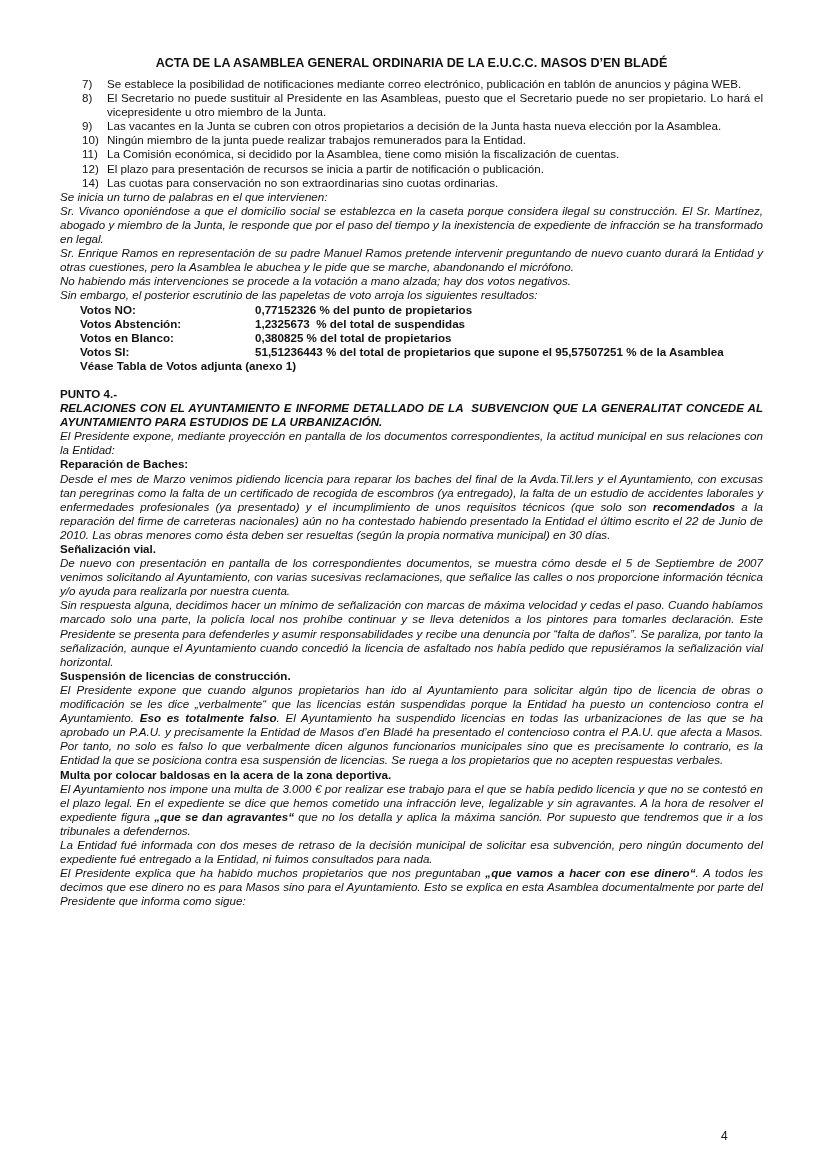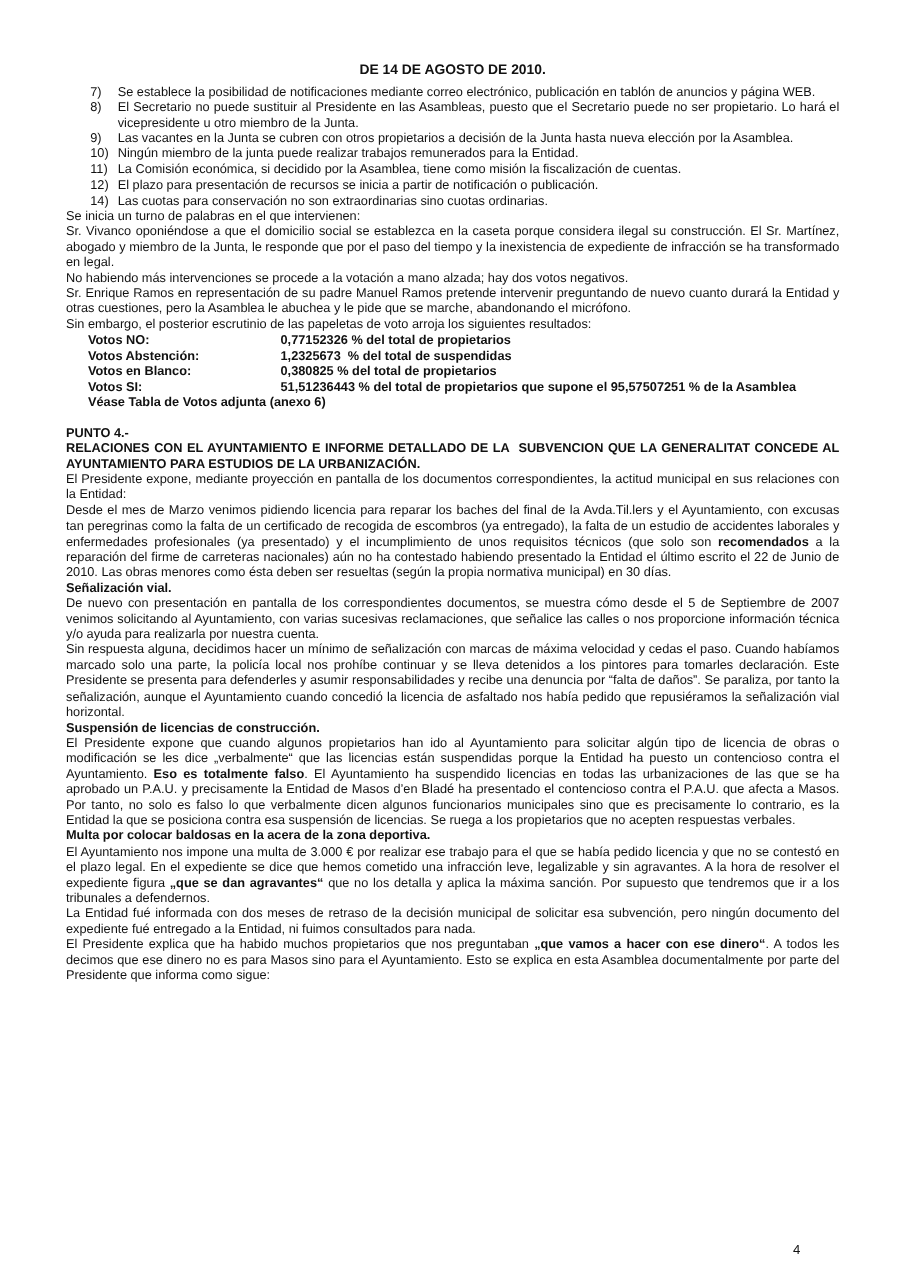--- a/index.html
+++ b/index.html
@@ -6,81 +6,82 @@
   body { width: 820px; height: 1160px; position: relative; overflow: hidden; }
   .page {
     position: absolute; left: 60px; top: 56px; width: 703px;
     font-family: "Liberation Sans", sans-serif; font-size: 11.6px; line-height: 14.1px; color: #111;
     font-stretch: condensed;
   }
   .title {
     text-align: center; font-weight: bold; font-size: 12.6px; line-height: 15px; margin-bottom: 6px;
     letter-spacing: 0;
   }
-  .j { text-align: justify; }
+  .j { text-align: justify; font-style: italic; }
   .list { margin: 0; padding: 0; list-style: none; }
   .list li { position: relative; padding-left: 47px; text-align: justify; }
   .list li .num { position: absolute; left: 22px; top: 0; }
   .votes { padding-left: 20px; font-weight: bold; }
   .vrow { display: flex; }
   .vlabel { width: 175px; flex: none; }
   .gap { height: 14px; }
   .b { font-weight: bold; }
   .pageno { position: absolute; left: 721px; top: 1129px; font-family: "Liberation Sans", sans-serif; font-size: 12px; color: #111; }
 </style>
 </head>
 <body>
 
 <div class="page">
   <div class="title">
-    <div>DE 14 DE AGOSTO DE 2010.</div>
+    <div>ACTA DE LA ASAMBLEA GENERAL ORDINARIA DE LA E.U.C.C. MASOS D’EN BLADÉ</div>
   </div>
 
   <ol class="list">
     <li><span class="num">7)</span><span>Se establece la posibilidad de notificaciones mediante correo electrónico, publicación en tablón de anuncios y página WEB.</span></li>
     <li><span class="num">8)</span><span>El Secretario no puede sustituir al Presidente en las Asambleas, puesto que el Secretario puede no ser propietario. Lo hará el vicepresidente u otro miembro de la Junta.</span></li>
     <li><span class="num">9)</span><span>Las vacantes en la Junta se cubren con otros propietarios a decisión de la Junta hasta nueva elección por la Asamblea.</span></li>
     <li><span class="num">10)</span><span>Ningún miembro de la junta puede realizar trabajos remunerados para la Entidad.</span></li>
     <li><span class="num">11)</span><span>La Comisión económica, si decidido por la Asamblea, tiene como misión la fiscalización de cuentas.</span></li>
     <li><span class="num">12)</span><span>El plazo para presentación de recursos se inicia a partir de notificación o publicación.</span></li>
     <li><span class="num">14)</span><span>Las cuotas para conservación no son extraordinarias sino cuotas ordinarias.</span></li>
   </ol>
 
   <div class="j">Se inicia un turno de palabras en el que intervienen:</div>
   <div class="j">Sr. Vivanco oponiéndose a que el domicilio social se establezca en la caseta porque considera ilegal su construcción. El Sr. Martínez, abogado y miembro de la Junta, le responde que por el paso del tiempo y la inexistencia de expediente de infracción se ha transformado en legal.</div>
+  <div class="j">Sr. Enrique Ramos en representación de su padre Manuel Ramos pretende intervenir preguntando de nuevo cuanto durará la Entidad y otras cuestiones, pero la Asamblea le abuchea y le pide que se marche, abandonando el micrófono.</div>
   <div class="j">No habiendo más intervenciones se procede a la votación a mano alzada; hay dos votos negativos.</div>
-  <div class="j">Sr. Enrique Ramos en representación de su padre Manuel Ramos pretende intervenir preguntando de nuevo cuanto durará la Entidad y otras cuestiones, pero la Asamblea le abuchea y le pide que se marche, abandonando el micrófono.</div>
   <div class="j">Sin embargo, el posterior escrutinio de las papeletas de voto arroja los siguientes resultados:</div>
 
   <div class="votes">
     <div class="vrow">
         <span class="vlabel">Votos NO:</span>
-        <span>0,77152326 % del total de propietarios</span>
+        <span>0,77152326 % del punto de propietarios</span>
       </div>
     <div class="vrow">
         <span class="vlabel">Votos Abstención:</span>
         <span style="white-space:pre">1,2325673  % del total de suspendidas</span>
       </div>
     <div class="vrow">
         <span class="vlabel">Votos en Blanco:</span>
         <span>0,380825 % del total de propietarios</span>
       </div>
     <div class="vrow">
         <span class="vlabel">Votos SI:</span>
         <span style="white-space:nowrap">51,51236443 % del total de propietarios que supone el 95,57507251 % de la Asamblea</span>
       </div>
-    <div>Véase Tabla de Votos adjunta (anexo 6)</div>
+    <div>Véase Tabla de Votos adjunta (anexo 1)</div>
   </div>
 
   <div class="gap"></div>
 
   <div class="b">PUNTO 4.-</div>
   <div class="b j" style="white-space:pre-wrap">RELACIONES CON EL AYUNTAMIENTO E INFORME DETALLADO DE LA  SUBVENCION QUE LA GENERALITAT CONCEDE AL AYUNTAMIENTO PARA ESTUDIOS DE LA URBANIZACIÓN.</div>
   <div class="j">El Presidente expone, mediante proyección en pantalla de los documentos correspondientes, la actitud municipal en sus relaciones con la Entidad:</div>
 
+  <div class="b">Reparación de Baches:</div>
   <div class="j"><span>Desde el mes de Marzo venimos pidiendo licencia para reparar los baches del final de la Avda.Til.lers y el Ayuntamiento, con excusas tan peregrinas como la falta de un certificado de recogida de escombros (ya entregado), la falta de un estudio de accidentes laborales y enfermedades profesionales (ya presentado) y el incumplimiento de unos requisitos técnicos (que solo son </span><b>recomendados</b><span> a la reparación del firme de carreteras nacionales) aún no ha contestado habiendo presentado la Entidad el último escrito el 22 de Junio de 2010. Las obras menores como ésta deben ser resueltas (según la propia normativa municipal) en 30 días.</span></div>
 
   <div class="b">Señalización vial.</div>
   <div class="j">De nuevo con presentación en pantalla de los correspondientes documentos, se muestra cómo desde el 5 de Septiembre de 2007 venimos solicitando al Ayuntamiento, con varias sucesivas reclamaciones, que señalice las calles o nos proporcione información técnica y/o ayuda para realizarla por nuestra cuenta.</div>
   <div class="j">Sin respuesta alguna, decidimos hacer un mínimo de señalización con marcas de máxima velocidad y cedas el paso. Cuando habíamos marcado solo una parte, la policía local nos prohíbe continuar y se lleva detenidos a los pintores para tomarles declaración. Este Presidente se presenta para defenderles y asumir responsabilidades y recibe una denuncia por “falta de daños”. Se paraliza, por tanto la señalización, aunque el Ayuntamiento cuando concedió la licencia de asfaltado nos había pedido que repusiéramos la señalización vial horizontal.</div>
 
   <div class="b">Suspensión de licencias de construcción.</div>
   <div class="j"><span>El Presidente expone que cuando algunos propietarios han ido al Ayuntamiento para solicitar algún tipo de licencia de obras o modificación se les dice „verbalmente“ que las licencias están suspendidas porque la Entidad ha puesto un contencioso contra el Ayuntamiento. </span><b>Eso es totalmente falso</b><span>. El Ayuntamiento ha suspendido licencias en todas las urbanizaciones de las que se ha aprobado un P.A.U. y precisamente la Entidad de Masos d’en Bladé ha presentado el contencioso contra el P.A.U. que afecta a Masos. Por tanto, no solo es falso lo que verbalmente dicen algunos funcionarios municipales sino que es precisamente lo contrario, es la Entidad la que se posiciona contra esa suspensión de licencias. Se ruega a los propietarios que no acepten respuestas verbales.</span></div>
 
   <div class="b">Multa por colocar baldosas en la acera de la zona deportiva.</div>

